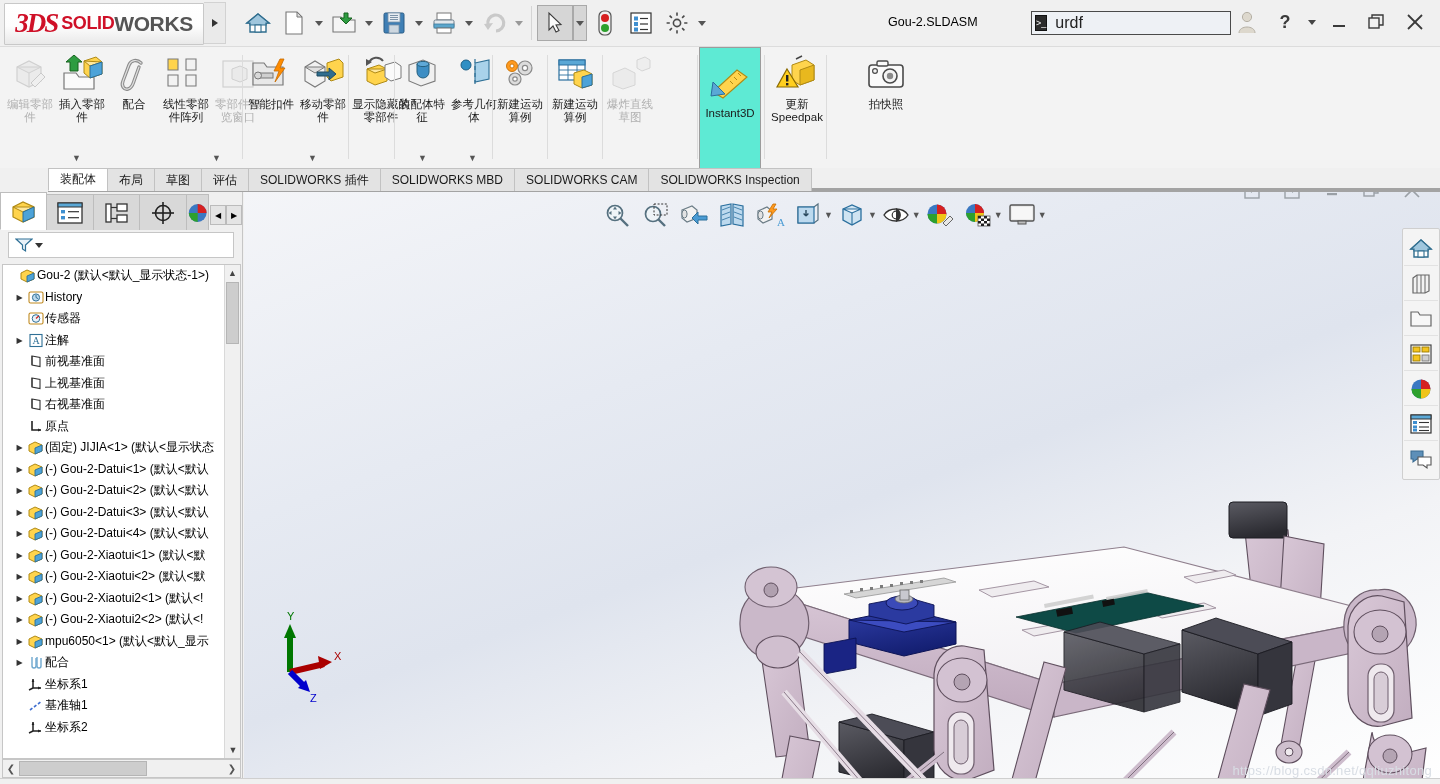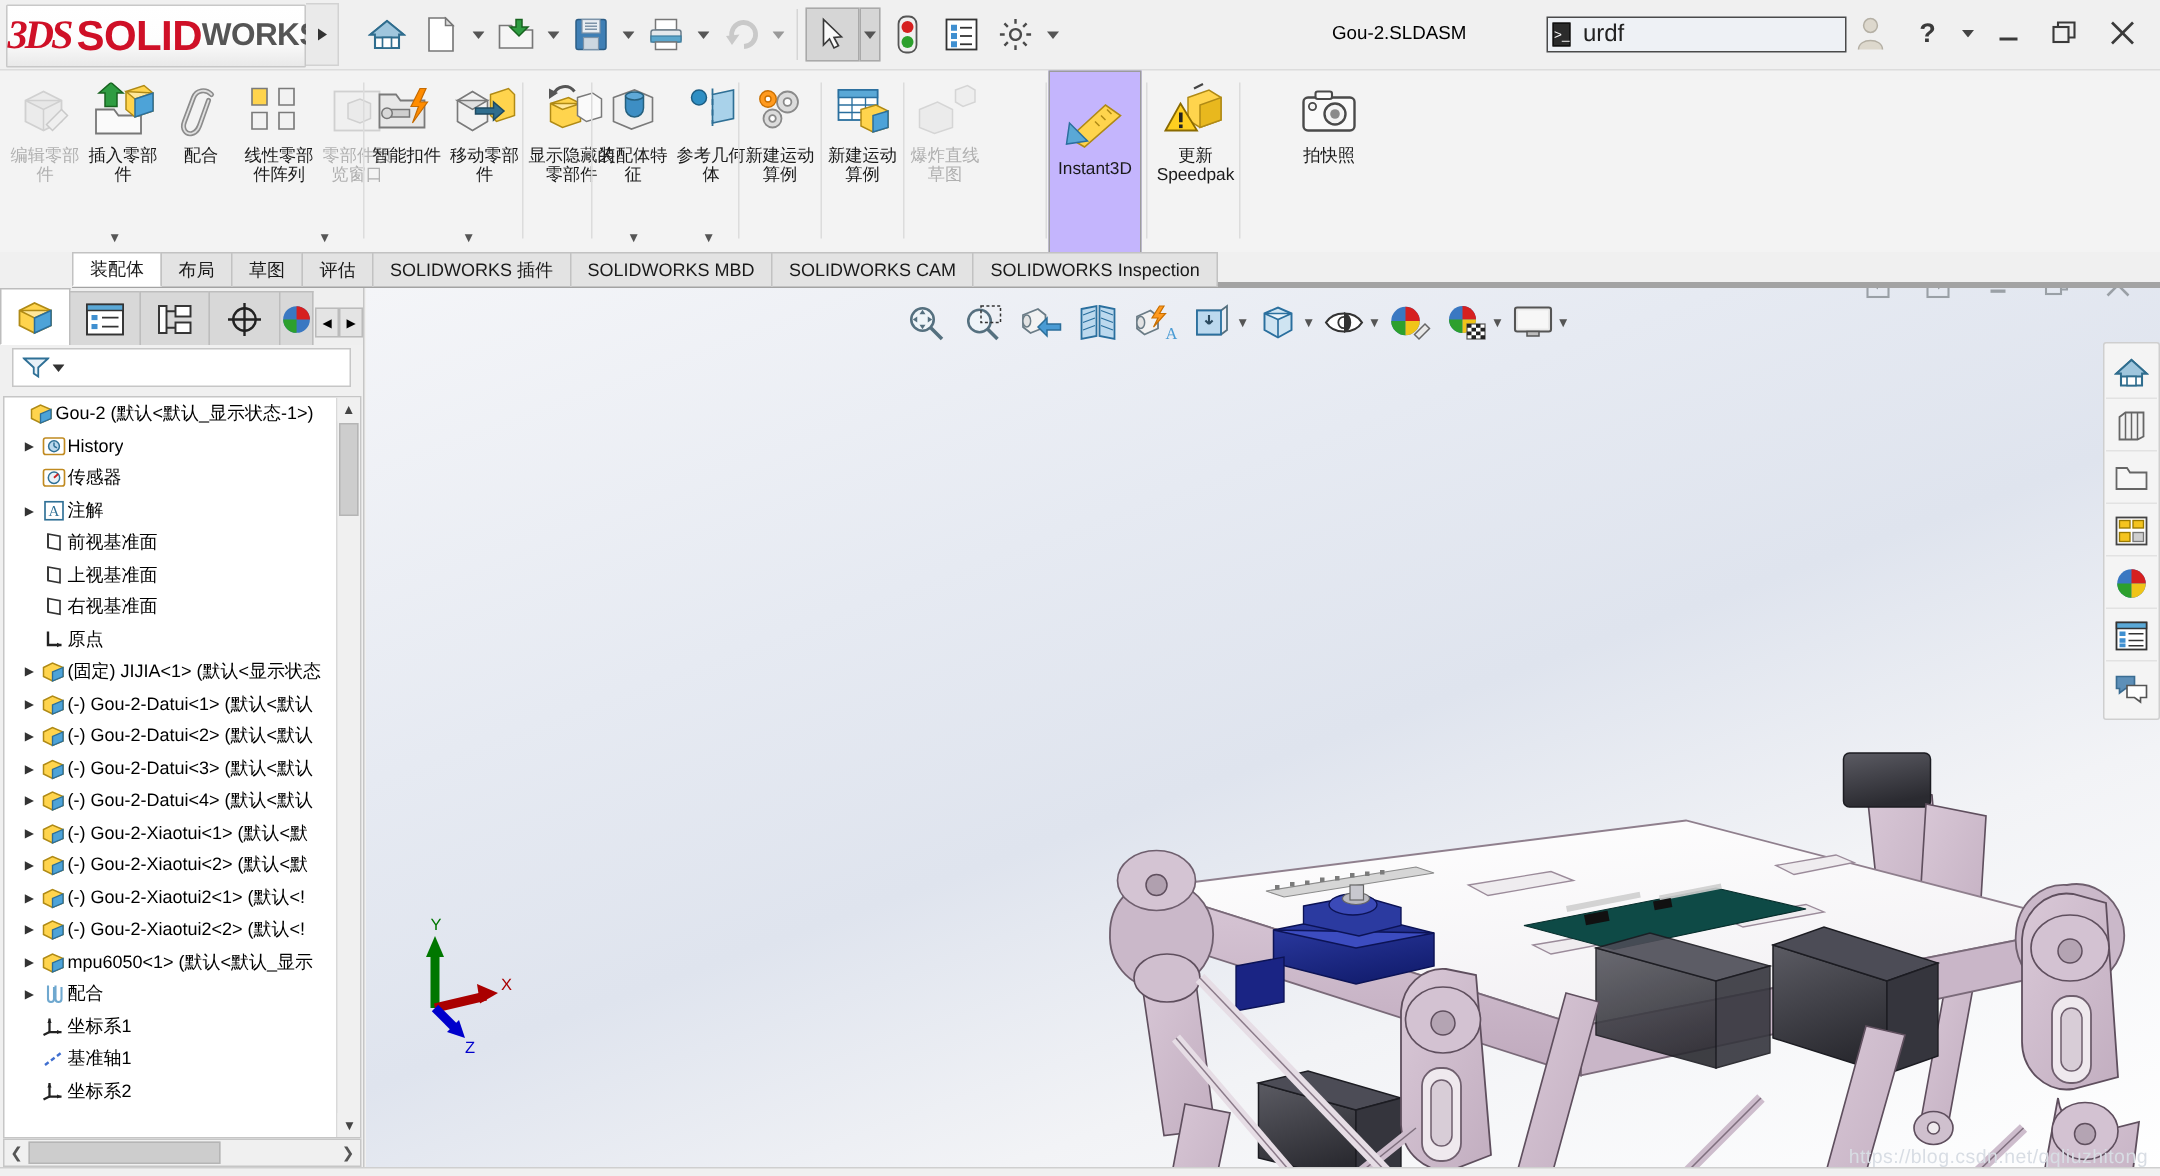--- a/index.html
+++ b/index.html
@@ -17,25 +17,25 @@
   
   .titlebar {
     position: absolute; left:0; top:0; width:1440px; height:46px;
     background: #f0f0f0;
     display: flex; align-items: center;
   }
   .logo-box {
     width: 200px; height: 42px; margin-left: 4px; margin-top: 1px;
     background: linear-gradient(180deg,#ffffff 0%, #fdfdfd 55%, #e9e9e9 100%);
     border: 1px solid #c8c8c8;
-    display: flex; align-items: center; justify-content: flex-start;
+    display: flex; align-items: center; justify-content: center;
     border-radius: 1px;
   }
   .logo-3ds { color:#cf1027; font-weight:bold; font-size:27px; font-style: italic; letter-spacing:-2px; font-family:"Liberation Serif", serif;}
-  .logo-solid { color:#cf1027; font-weight:bold; font-size:28px; letter-spacing:-0.4px; margin-left:4px;}
+  .logo-solid { color:#cf1027; font-weight:bold; font-size:18px; letter-spacing:-0.4px; margin-left:4px;}
   .logo-works { color:#555; font-weight:bold; font-size:21px; letter-spacing:-0.4px;}
   .logo-arrow { width: 22px; height:42px; display:flex; align-items:center; justify-content:center; background:#eaeaea; border:1px solid #d2d2d2; border-left:none;}
   .tb-sep { width:1px; height:34px; background:#d5d5d5; margin:0 5px; }
   .tb-icons { display:flex; align-items:center; gap:0px; margin-left:14px; }
   .tb-btn { width: 36px; height: 36px; display:flex; align-items:center; justify-content:center; cursor:default; }
   .tb-btn.small { width: 14px; }
   .tb-btn.sel { background:#d6d6d6; border:1px solid #a9a9a9; }
   .doc-title { position:absolute; left:888px; top:15px; font-size:12.5px; color:#000; }
   .search-box {
     position:absolute; left:1031px; top:11px; width:200px; height:24px;
@@ -59,21 +59,21 @@
   .rsep { position:absolute; top:8px; width:1px; height:104px; background:#dcdcdc; }
   .rbtn {
     width:52px; height:112px; display:flex; flex-direction:column; align-items:center;
     padding-top:6px; cursor:default; text-align:center;
   }
   .rbtn.wide { width:62px; }
   .rbtn .ico { height:42px; display:flex; align-items:center; justify-content:center; }
   .rbtn .lbl { font-size:11.5px; line-height:12.5px; margin-top:3px; width:100%; color:#1a1a1a; }
   .rbtn.disabled .lbl { color:#b0b0b0; }
   .rbtn.disabled .ico { opacity:0.33; filter: grayscale(1); }
-  .rbtn.active { background:#c4b5fd; border:1px solid #9c9c9c; }
+  .rbtn.active { background:#5eead4; border:1px solid #9c9c9c; }
   .dropcaret { position:absolute; bottom:6px; font-size:9px; color:#555; }
 
   
   .tabstrip {
     position:absolute; left:0; top:168px; width:1440px; height:24px;
     background:#f0f0f0; display:flex; align-items:flex-start;
     border-bottom:4px solid #a3a3a3;
     margin-left:48px;
   }
   .tab {

